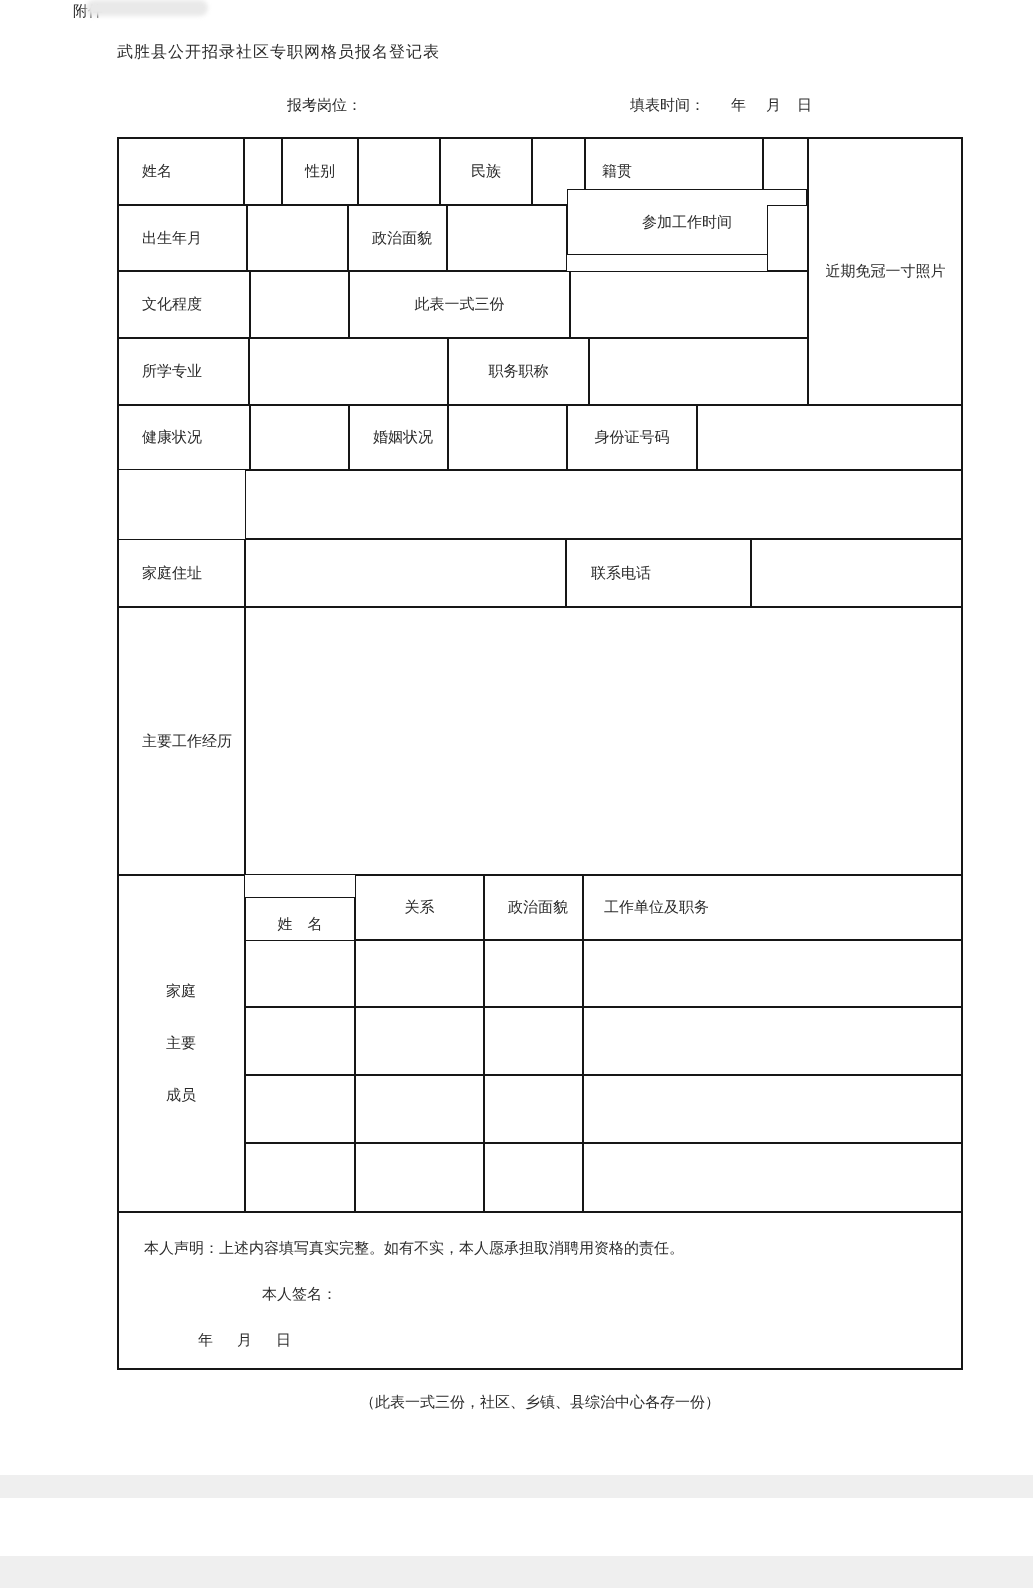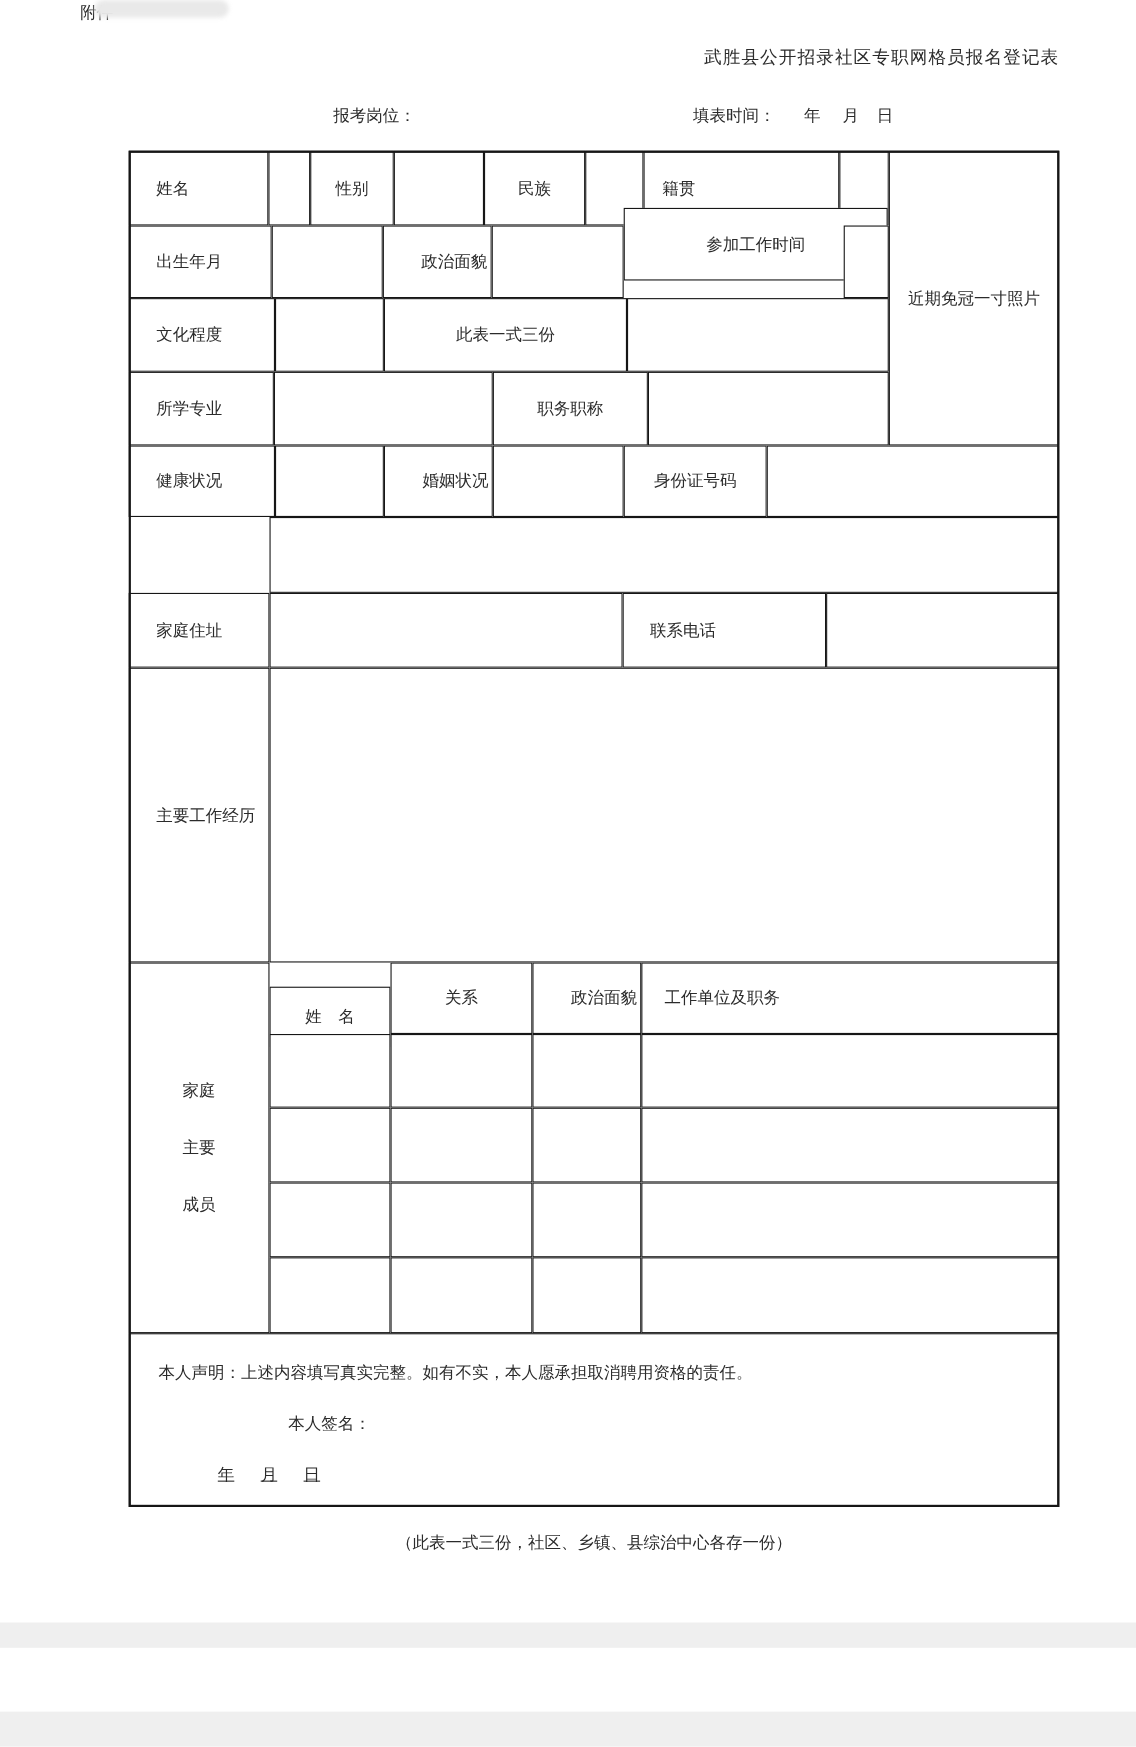--- a/index.html
+++ b/index.html
@@ -4,43 +4,43 @@
 <style>
   html,body{margin:0;padding:0;}
   body{
     width:1033px;height:1588px;position:relative;background:#ffffff;
     font-family:"Liberation Sans","DejaVu Sans",sans-serif;
     color:#2b2b2b;overflow:hidden;
   }
   .abs{position:absolute;}
   .attachment{left:33px;top:2px;font-size:15px;margin-left:40px;}
   .blur-blob{left:86px;top:0;width:122px;height:16px;background:#e9e9e9;border-radius:8px;filter:blur(2px);}
-  .doc-title{left:117px;top:42px;width:846px;text-align:right;font-size:16px;letter-spacing:1px;}
-  .subheader-left{left:287px;top:96px;font-size:15px;margin-left:16px;}
+  .doc-title{left:117px;top:42px;width:846px;text-align:left;font-size:16px;letter-spacing:1px;}
+  .subheader-left{left:287px;top:96px;font-size:15px;}
   .subheader-right{left:630px;top:96px;font-size:15px;}
   .subheader-right .y{margin-left:26px;}
   .subheader-right .m{margin-left:20px;}
   .subheader-right .d{margin-left:16px;}
   .reg-table{left:117px;top:137px;width:846px;height:1233px;position:absolute;}
   .table-outline{position:absolute;left:0;top:0;right:0;bottom:0;border:2px solid #161616;pointer-events:none;}
   .cell{
     position:absolute;box-sizing:border-box;border:1px solid #161616;
     display:flex;align-items:center;justify-content:center;
     font-size:15px;background:#ffffff;
   }
   .lbl-left{justify-content:flex-start;padding-left:24px;}
   .pad16{justify-content:flex-start;padding-left:16px;}
-  .flush-right{justify-content:flex-end;padding-right:3px;}
+  .flush-right{justify-content:flex-end;padding-right:14px;}
   .fam-work{justify-content:flex-start;padding-left:20px;}
   .photo-cell{font-size:15px;}
   .group-cell{flex-direction:column;gap:33px;}
   .decl-cell{display:block;}
   .decl-statement{position:absolute;left:26px;top:26px;font-size:15px;}
   .decl-sign{position:absolute;left:144px;top:72px;font-size:15px;}
-  .decl-date{position:absolute;left:80px;top:118px;font-size:15px;text-decoration:underline;}
+  .decl-date{position:absolute;left:80px;top:118px;font-size:15px;}
   .decl-date .m{margin-left:24px;}
   .decl-date .d{margin-left:24px;}
   .footer-note{left:117px;top:1393px;width:846px;text-align:center;font-size:15px;}
   .band{left:0;width:1033px;background:#efefef;}
   .band1{top:1475px;height:23px;}
   .band2{top:1556px;height:32px;}
 </style>
 </head>
 <body>
 

